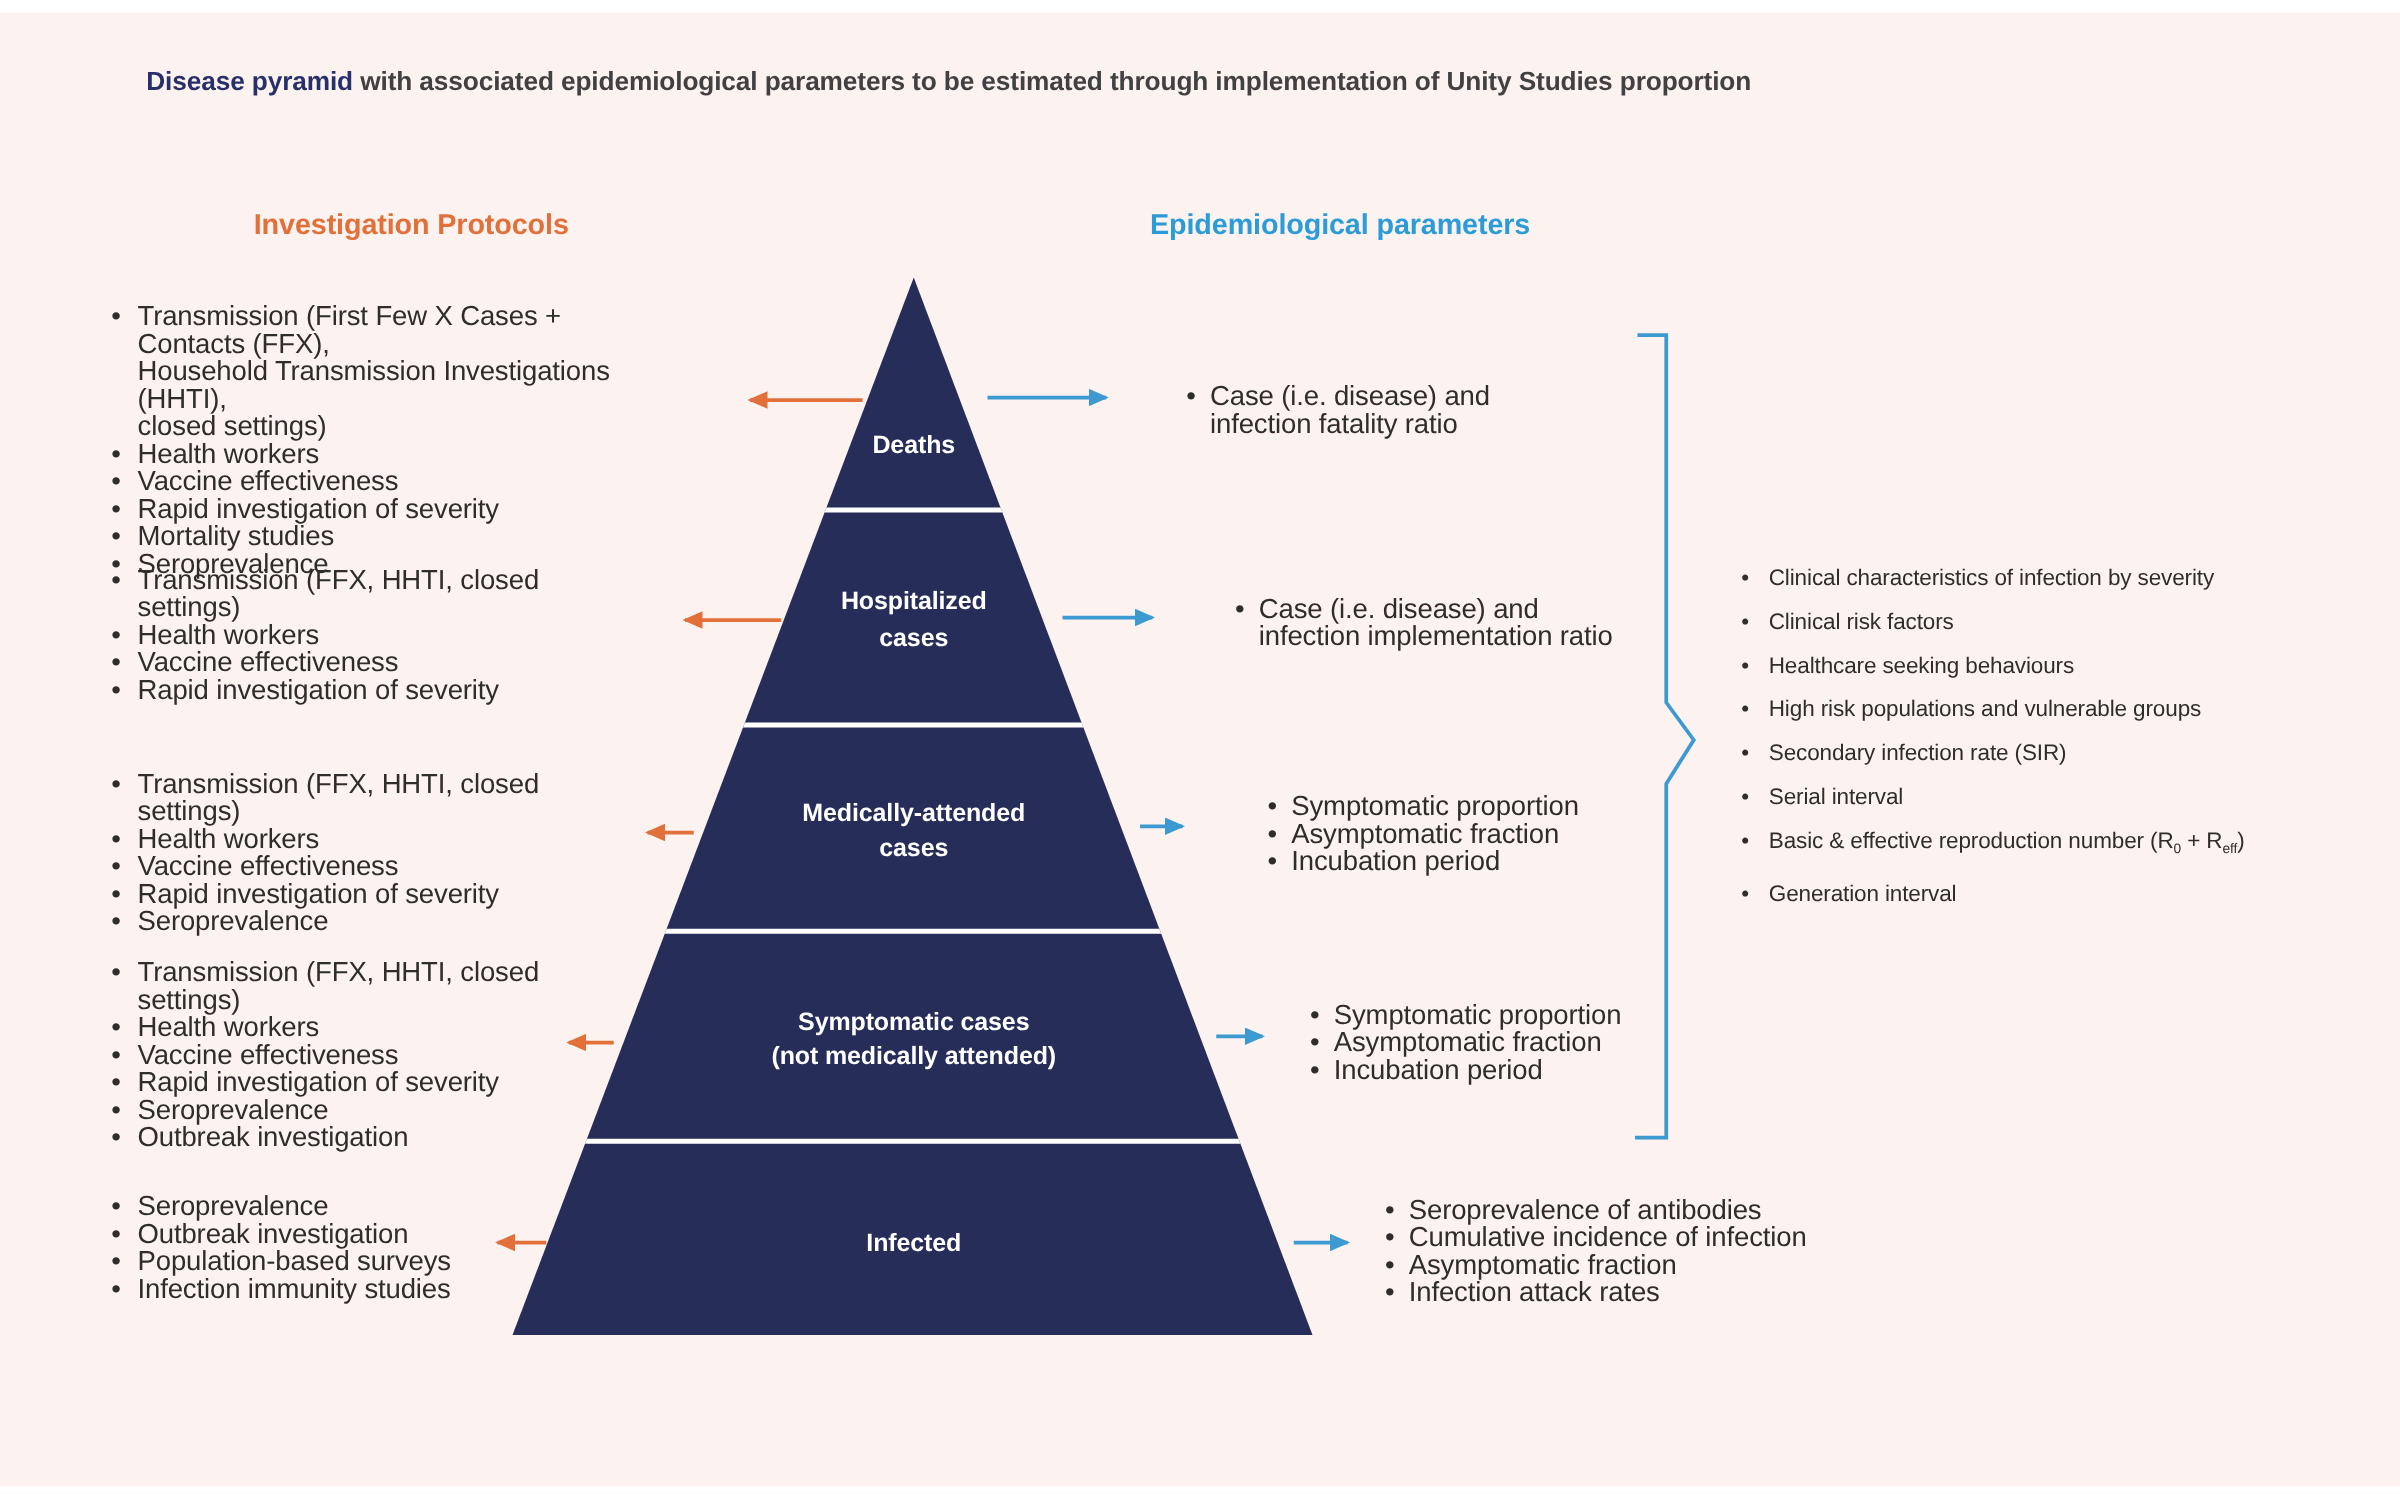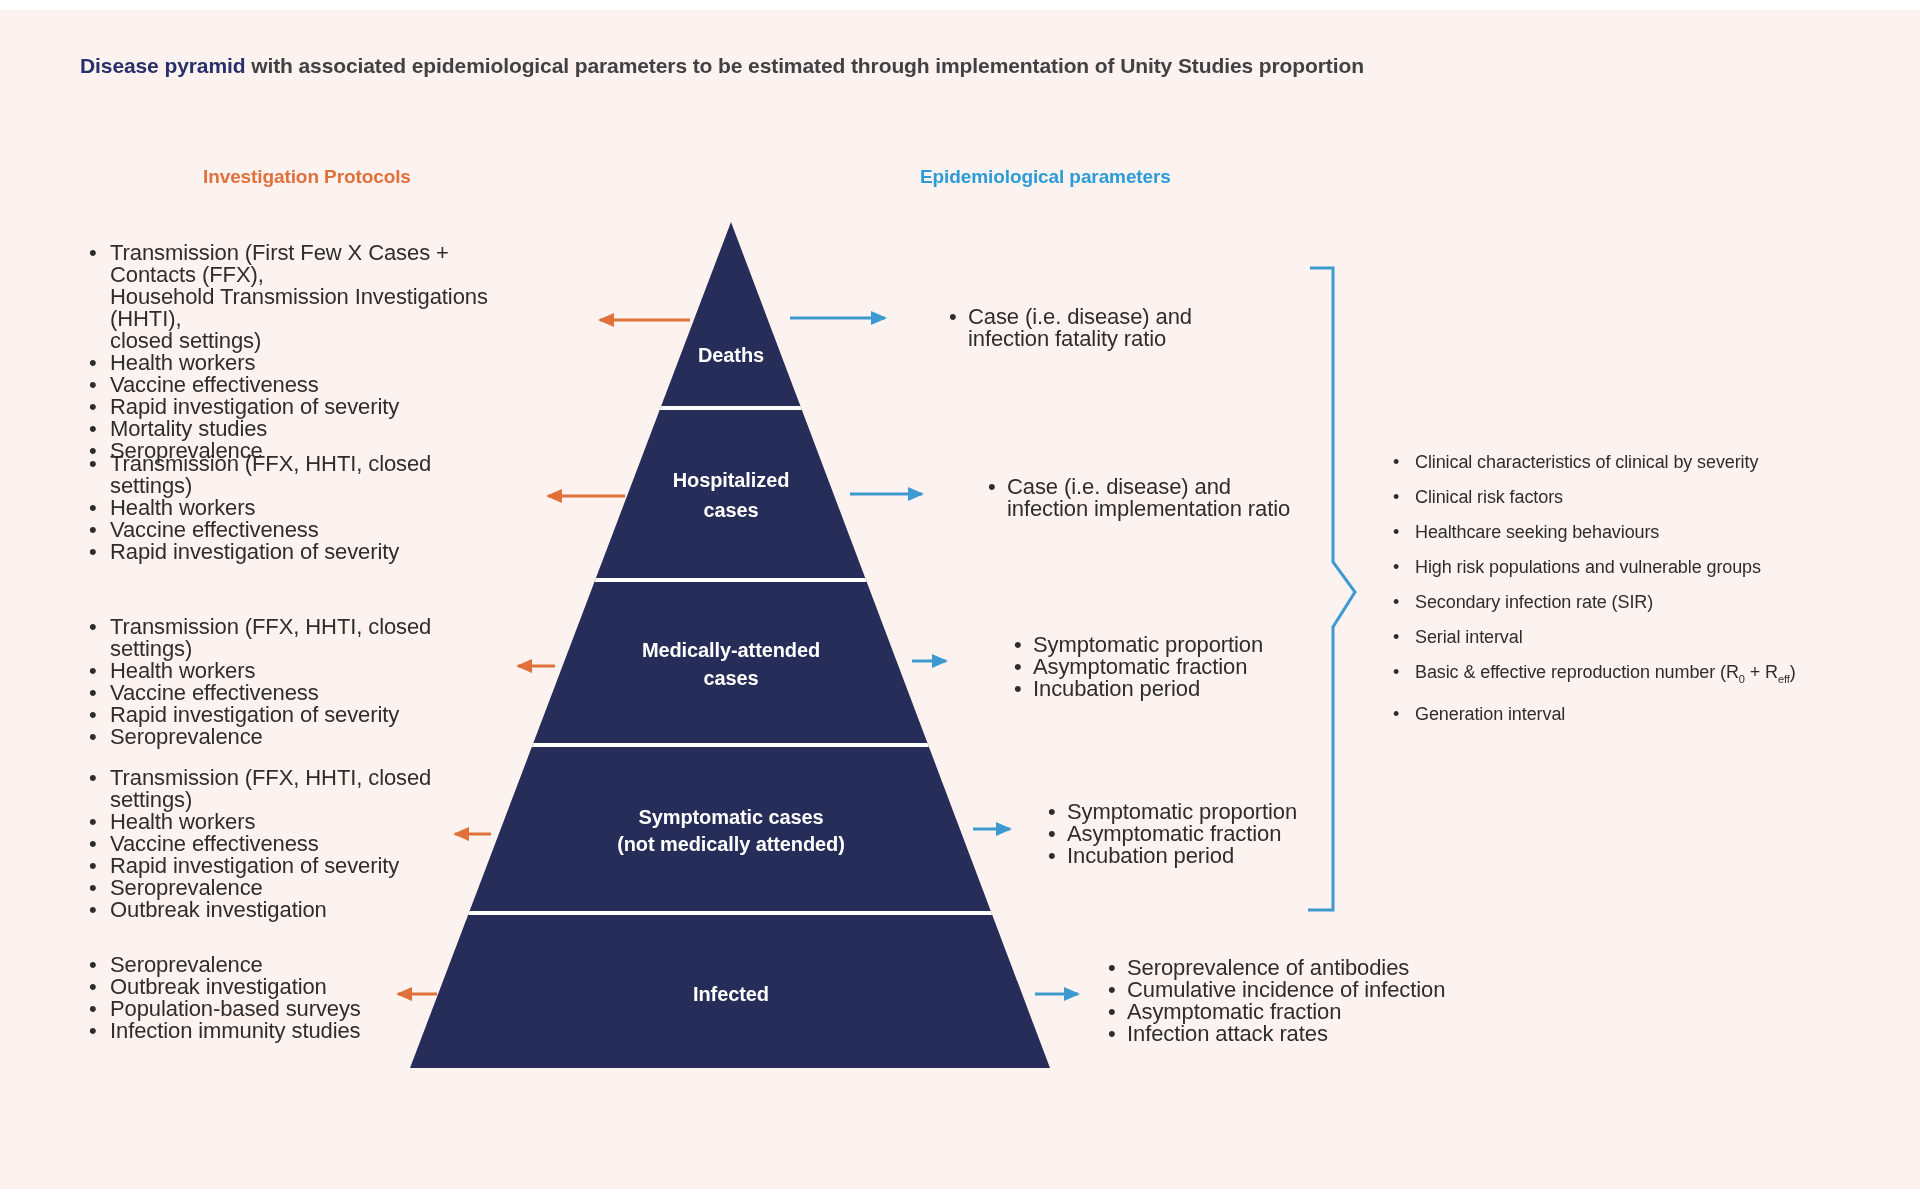--- a/index.html
+++ b/index.html
@@ -10,23 +10,23 @@
   body{background:#fff;font-family:"Liberation Sans","DejaVu Sans",sans-serif;}
   #canvas{
     position:relative;width:1920px;height:1195px;background:var(--bg);
     overflow:hidden;color:var(--text);letter-spacing:-0.1px;
   }
   .strip{position:absolute;left:0;width:1920px;background:var(--white);}
   .strip.top{top:0;height:10px;}
   .strip.bottom{bottom:0;height:6px;}
 
   .title{position:absolute;left:80px;top:54px;font-size:21px;font-weight:700;color:#414042;white-space:nowrap;}
-  .title .hl{color:var(--title-navy);}
-
-  .col-header{position:absolute;top:166px;font-size:19px;font-weight:700;white-space:nowrap;}
+  .title .hl{color:var(--title-navy);margin-left:37px;}
+
+  .col-header{position:absolute;top:166px;font-size:23px;font-weight:700;white-space:nowrap;}
   .col-header.inv{left:203px;color:var(--orange);}
   .col-header.epi{left:920px;color:var(--header-blue);}
 
   ul.blist{position:absolute;list-style:none;font-size:22px;line-height:22px;}
   ul.blist li{position:relative;padding-left:27px;}
   ul.blist li::before{content:"\2022";position:absolute;left:6px;top:0;}
   ul.blist.rlist li{padding-left:25px;}
   ul.blist.shared{font-size:18px;line-height:35px;}
   ul.blist.shared li{padding-left:26px;}
   ul.blist.shared li::before{left:4px;}
@@ -195,21 +195,21 @@
       <li>
         <div>Asymptomatic fraction</div>
       </li>
       <li>
         <div>Infection attack rates</div>
       </li>
     </ul>
 
   <ul class="blist shared" id="shared-params">
       <li>
-        <div>Clinical characteristics of clinical by severity</div>
+        <div>Clinical characteristics of infection by severity</div>
       </li>
       <li>
         <div>Clinical risk factors</div>
       </li>
       <li>
         <div>Healthcare seeking behaviours</div>
       </li>
       <li>
         <div>High risk populations and vulnerable groups</div>
       </li>

